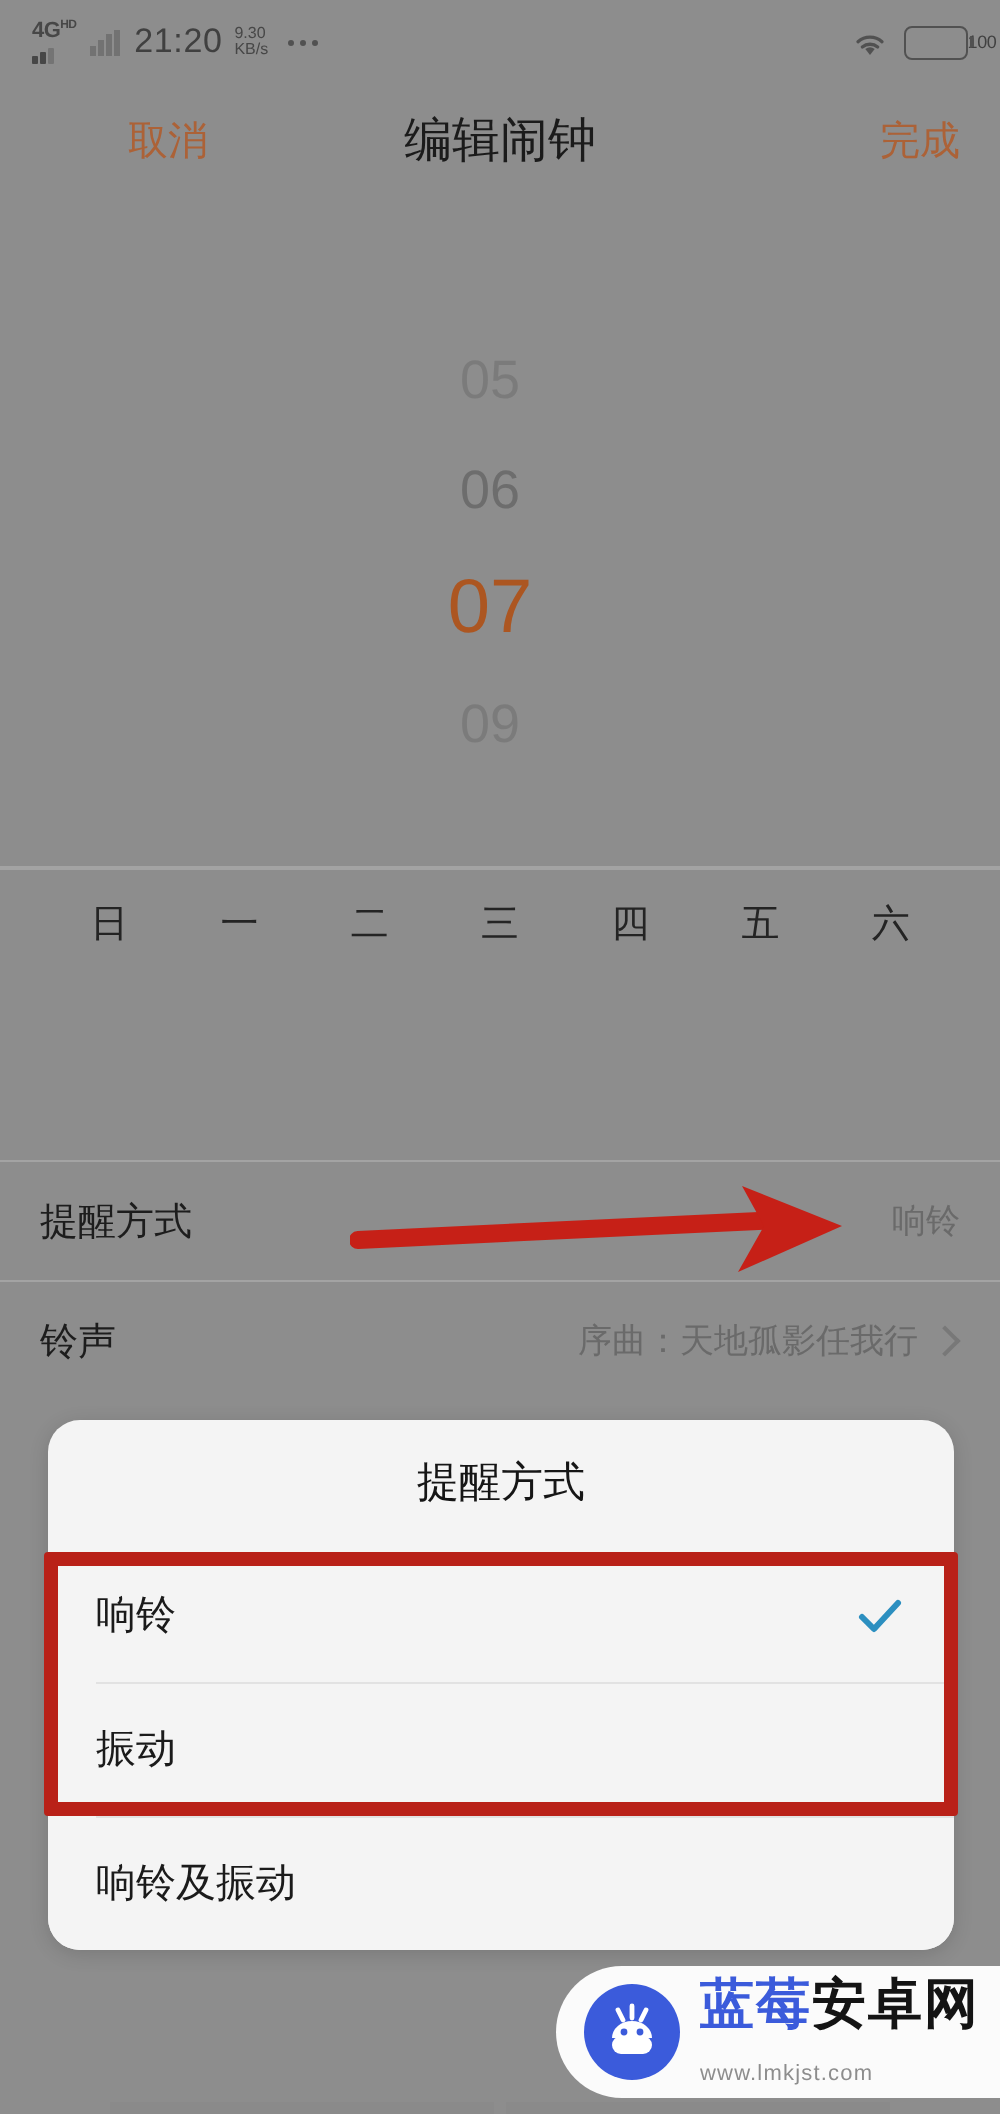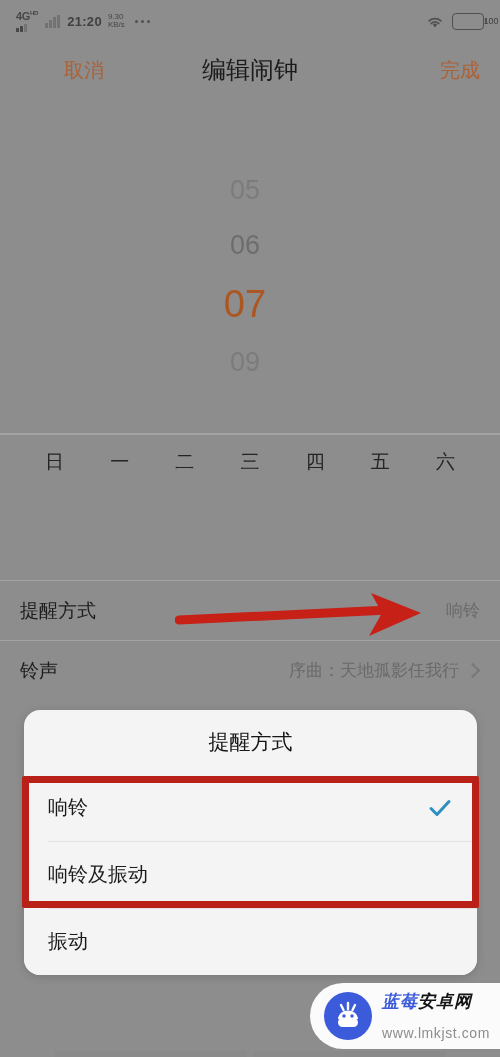--- a/index.html
+++ b/index.html
@@ -79,24 +79,23 @@
     gap: 1px;
     height: 13px;
     opacity: .38;
   }
   .sig2 i { display: block; width: 3px; background: #4a4a4a; }
   .sig2 i:nth-child(1) { height: 5px; }
   .sig2 i:nth-child(2) { height: 8px; }
   .sig2 i:nth-child(3) { height: 11px; }
   .sig2 i:nth-child(4) { height: 13px; }
   .sb-clock {
-    font-size: 13px;
+    font-size: 17px;
     letter-spacing: .3px;
     color: #434343;
-    font-weight: bold;
   }
   .netspeed {
     display: flex;
     flex-direction: column;
     line-height: 1.05;
     font-size: 8px;
     color: #4a4a4a;
     margin-left: -1px;
   }
   .dots {
@@ -336,29 +335,28 @@
     width: 48px; height: 48px;
     border-radius: 50%;
     background: #3b5bdb;
     display: flex;
     align-items: center;
     justify-content: center;
     flex: none;
   }
   .wm-text { display: flex; flex-direction: column; line-height: 1; }
   .wm-cn {
-    font-size: 17px;
+    font-size: 27px;
     font-weight: bold;
     letter-spacing: 1px;
-    font-style: italic;
   }
   .wm-cn .b { color: #3b5bdb; }
   .wm-cn .k { color: #141414; }
   .wm-url {
-    font-size: 14px;
+    font-size: 11px;
     color: #8d8d8d;
     letter-spacing: .6px;
     margin-top: 16px;
     font-family: "Liberation Sans", sans-serif;
   }
   
   .navhint {
     position: absolute;
     bottom: 0; left: 0; right: 0;
     height: 6px;
@@ -476,25 +474,25 @@
   <div class="sheet-title">提醒方式</div>
 
   <div class="opt">
     <div class="opt-label">响铃</div>
     <svg class="check" viewBox="0 0 26 26">
       <path d="M4 13.5 L10 19.5 L22 6.5" stroke="#2c8fc0" stroke-width="3" fill="none" stroke-linecap="round" stroke-linejoin="round"></path>
     </svg>
   </div>
 
   <div class="opt">
+    <div class="opt-label">振动</div>
+  </div>
+
+  <div class="opt">
     <div class="opt-label">响铃及振动</div>
-  </div>
-
-  <div class="opt">
-    <div class="opt-label">振动</div>
   </div>
 </div>
 
 <div class="ann-box"></div>
 
 <div class="watermark">
   <div class="wm-logo">
     <svg width="34" height="34" viewBox="0 0 34 34">
       <path d="M10 6 L12.5 11" stroke="#fff" stroke-width="2.4" stroke-linecap="round"></path>
       <path d="M17 4 L17 10" stroke="#fff" stroke-width="2.4" stroke-linecap="round"></path>

